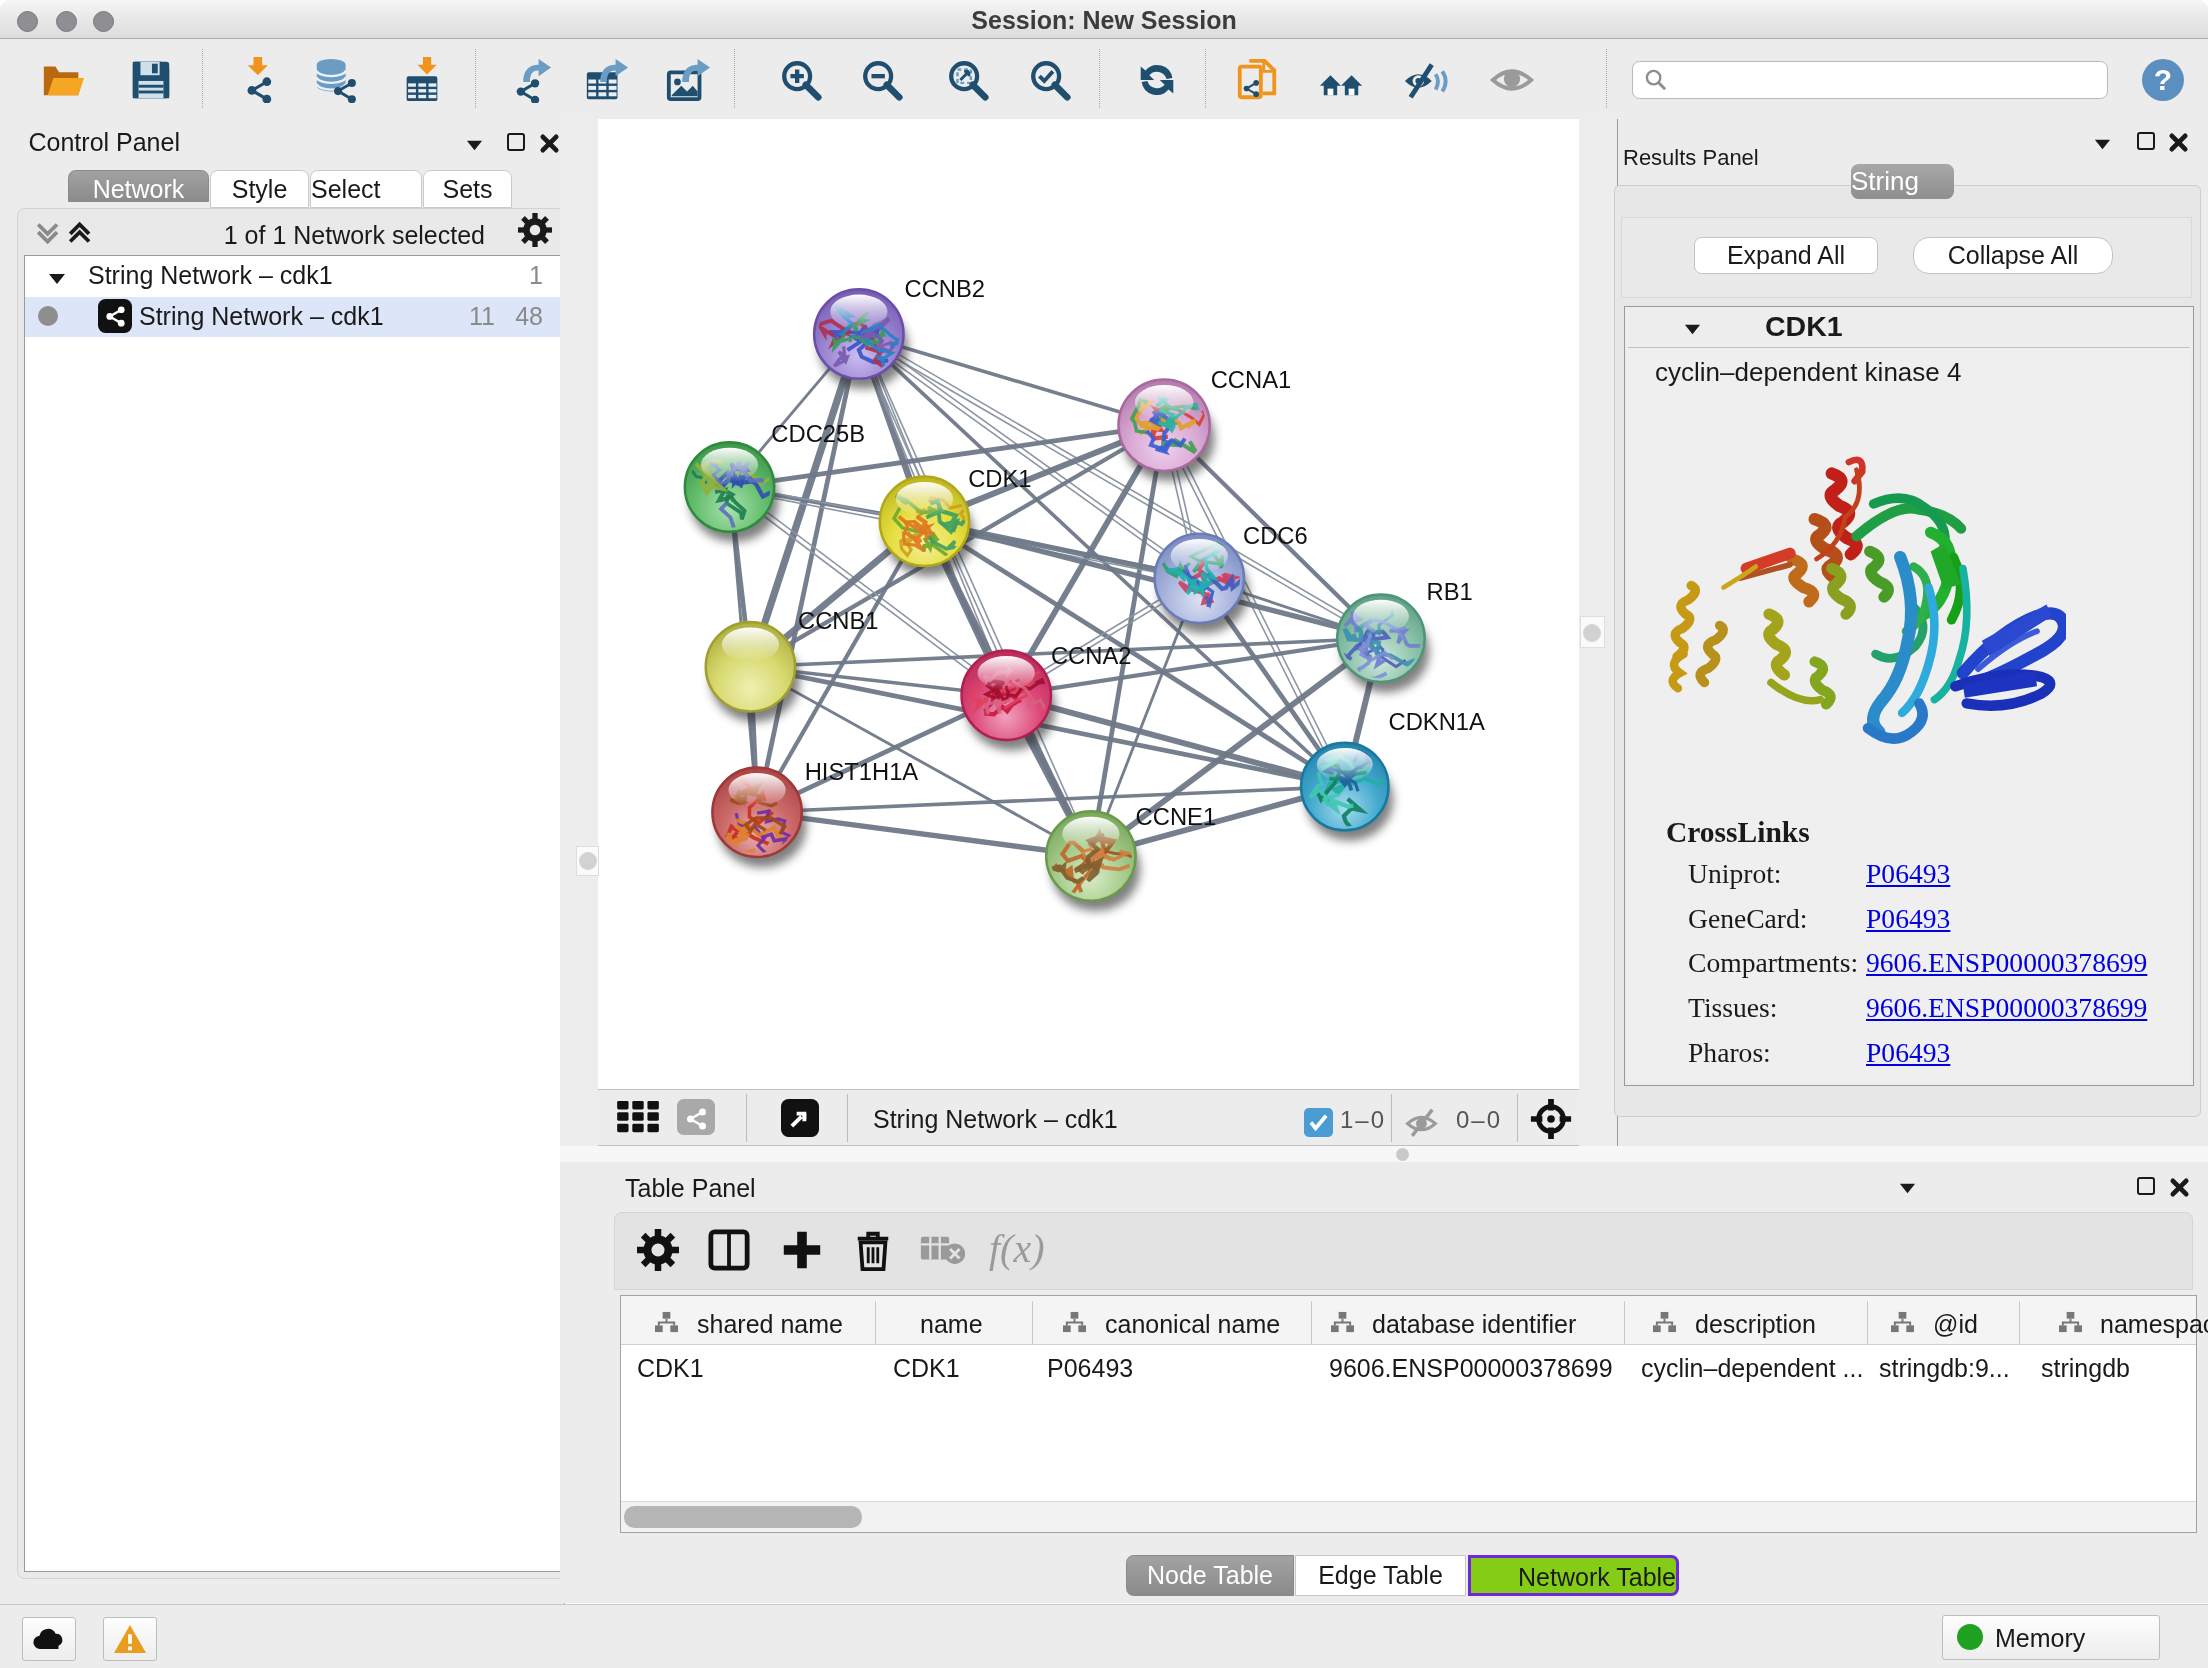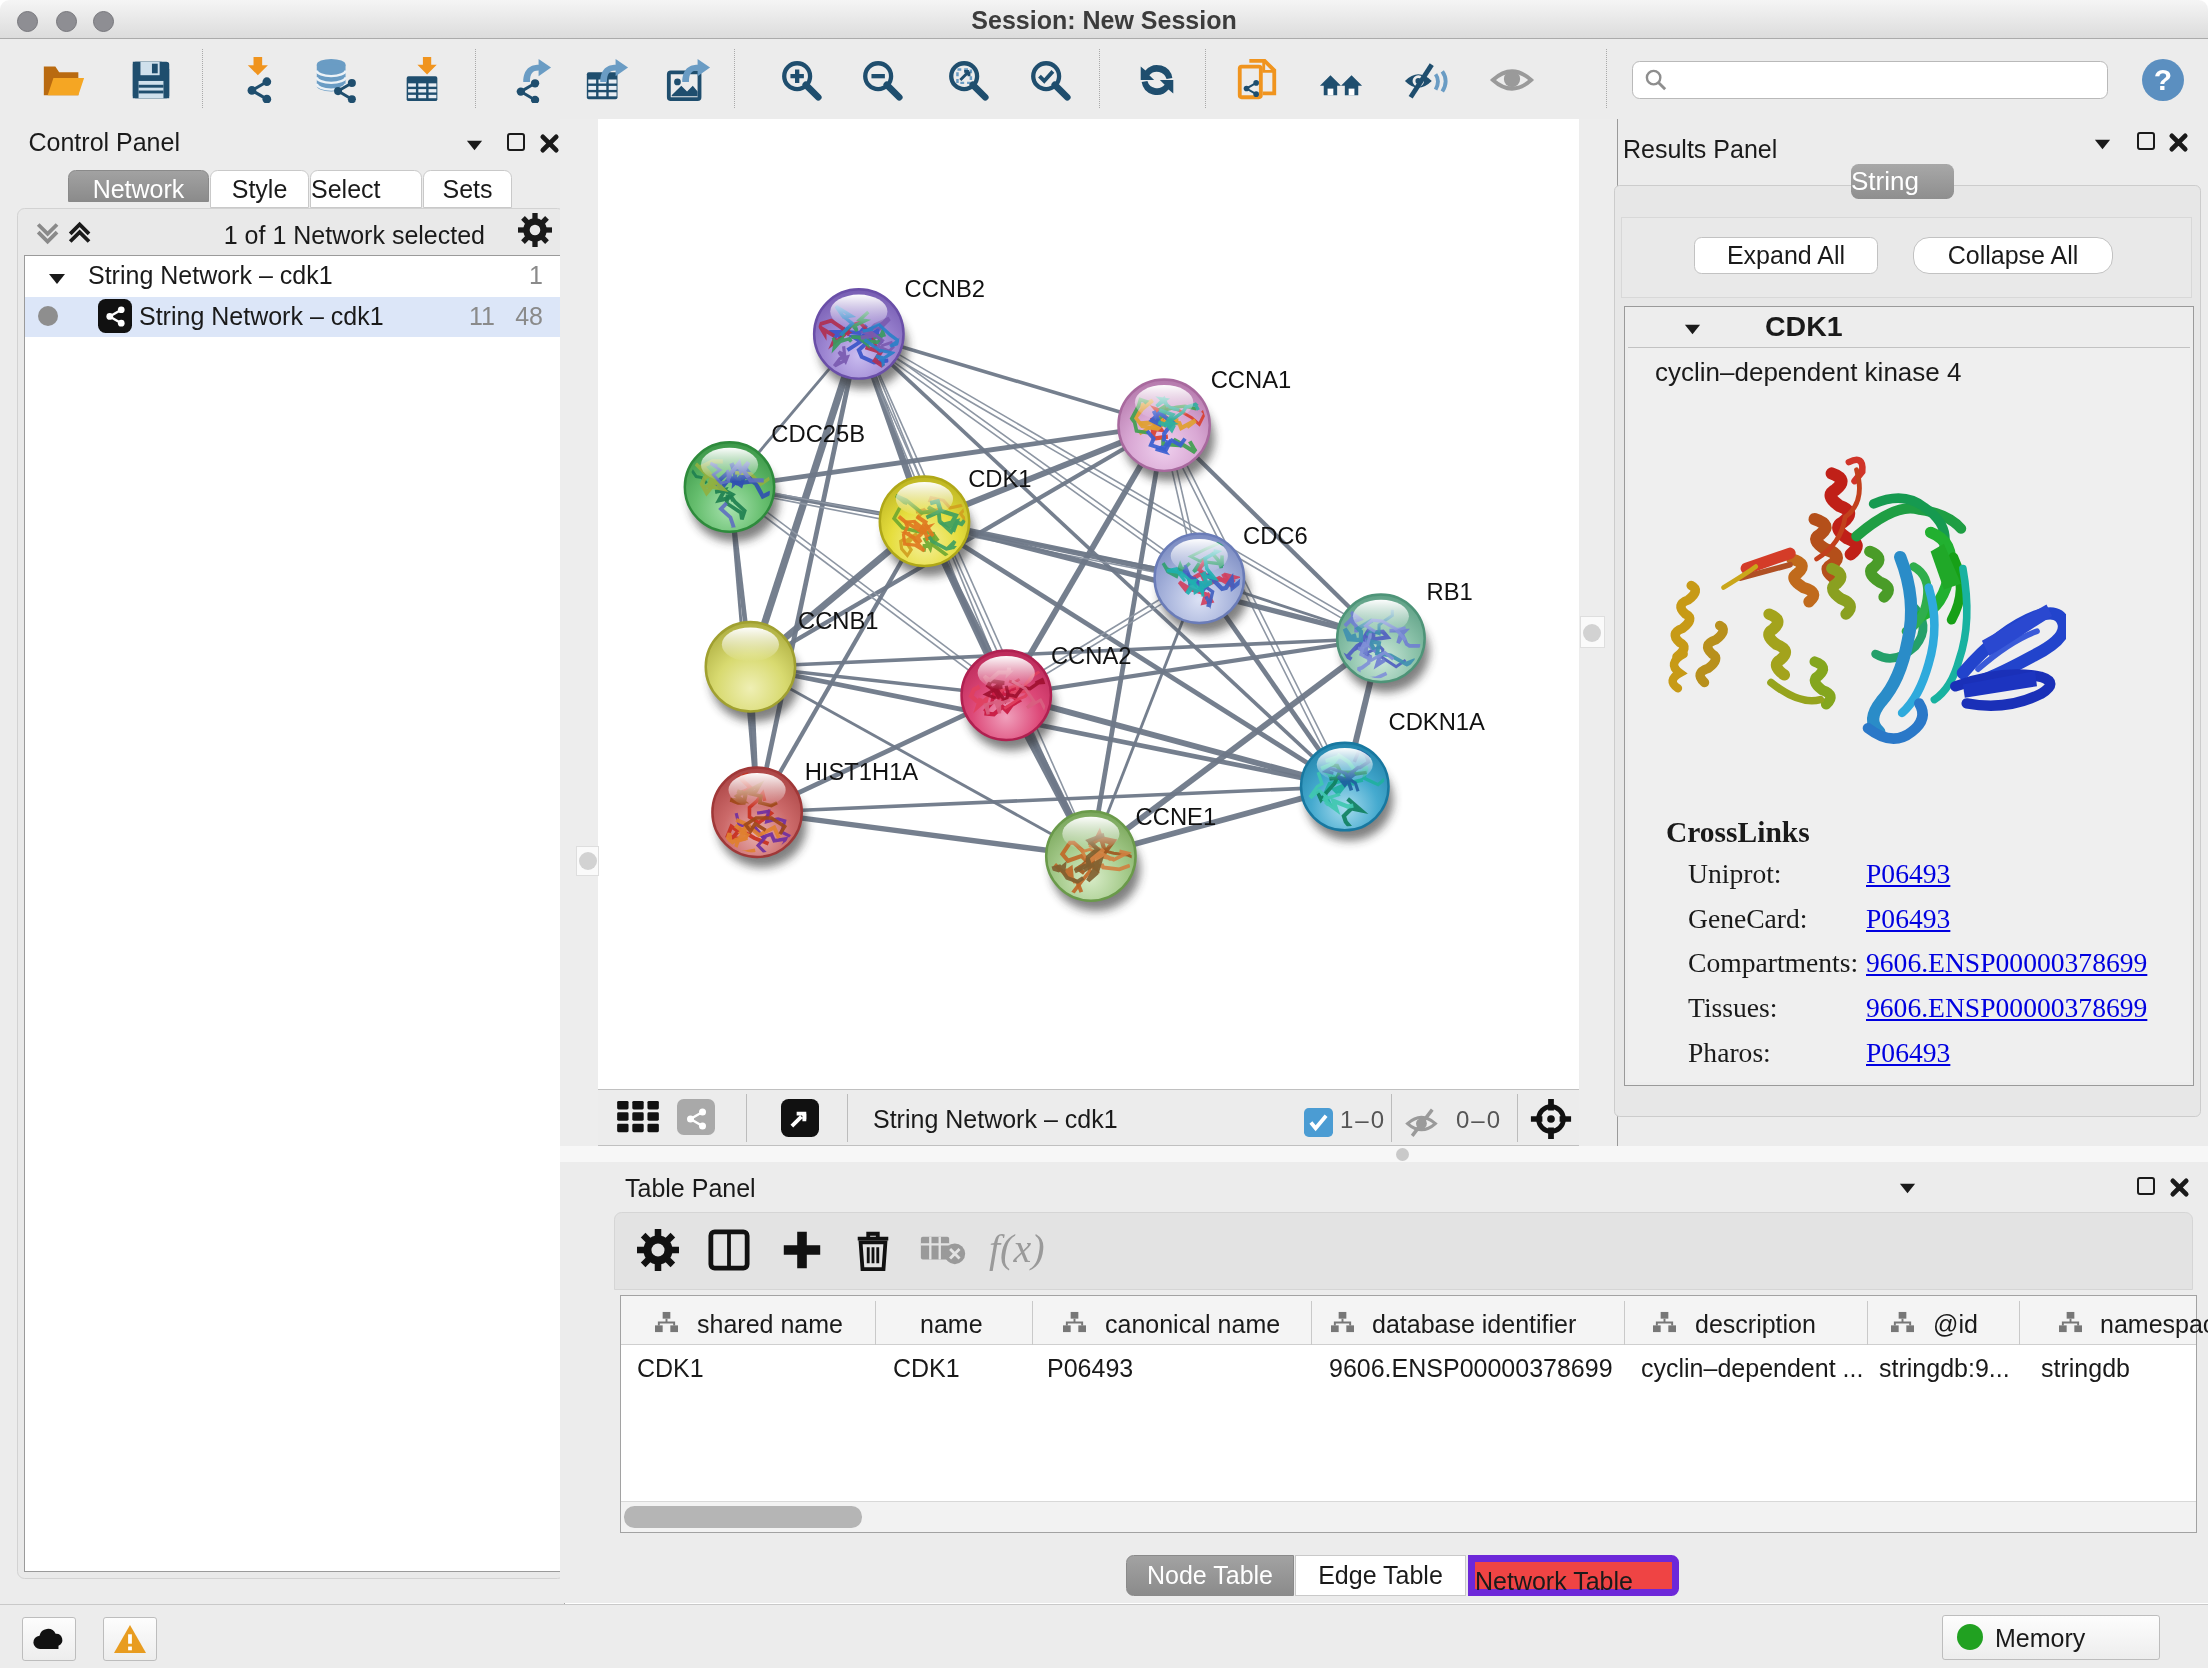--- a/index.html
+++ b/index.html
@@ -670,21 +670,21 @@
 <div class="abs" style="left:1396px;top:1148px;width:13.3px;height:13.3px;border-radius:50%;background:#c9c9c9"></div>
 
 <div class="abs" style="left:560px;top:119px;width:38px;height:1027px;background:#ededed"></div>
 <div class="abs" style="left:576px;top:846px;width:23px;height:30px;background:#fafafa;border:1px solid #dedede"></div>
 <div class="abs" style="left:579px;top:852px;width:18px;height:18px;border-radius:50%;background:#d2d2d2"></div>
 <div class="abs" style="left:1579px;top:119px;width:38px;height:1027px;background:#ededed"></div>
 <div class="abs" style="left:1580px;top:616px;width:25px;height:32px;background:#fafafa;border:1px solid #dedede"></div>
 <div class="abs" style="left:1583px;top:624px;width:18px;height:18px;border-radius:50%;background:#d2d2d2"></div>
 
 <div class="abs" style="left:1617px;top:119px;width:592px;height:1027px;background:#ececec;border-left:1.9px solid #9a9a9a"></div>
-<div class="abs" style="left:1623px;top:135px;font-size:25px">Results Panel</div>
+<div class="abs" style="left:1623px;top:145px;font-size:22px">Results Panel</div>
 <svg style="position:absolute;left:2093px;top:135px" width="19" height="19" viewBox="0 0 20 20">
     <path d="M2 5 h16 l-8 10 z" fill="#1a1a1a"></path>
   </svg>
 <div style="position:absolute;left:2137px;top:132px;width:18px;height:18px;border:2.4px solid #1a1a1a;border-radius:2.9px"></div>
 <svg style="position:absolute;left:2168px;top:132px" width="21" height="21" viewBox="0 0 22 22">
     <path d="M4 4 L18 18 M18 4 L4 18" stroke="#1a1a1a" stroke-width="5" stroke-linecap="round"></path>
   </svg>
 <div class="abs" style="left:1614px;top:185px;width:587px;height:932px;background:#e7e7e7;border:1px solid #cccccc;border-radius:5.7px"></div>
 <div class="abs" style="left:1851px;top:164px;width:103px;height:35px;background:linear-gradient(#a8a8a8,#8e8e8e);border-radius:7.6px;color:#fff;font-size:26px;line-height:34px">String</div>
 <div class="abs" style="left:1621px;top:217px;width:571px;height:81px;background:#e9e9e9;border:1.9px groove #d8d8d8"></div>
@@ -842,21 +842,21 @@
 <div class="abs" style="left:1047px;top:1354px;font-size:25px">P06493</div>
 <div class="abs" style="left:1329px;top:1354px;font-size:25px">9606.ENSP00000378699</div>
 <div class="abs" style="left:1641px;top:1354px;font-size:25px">cyclin–dependent ...</div>
 <div class="abs" style="left:1879px;top:1354px;font-size:25px">stringdb:9...</div>
 <div class="abs" style="left:2041px;top:1354px;font-size:25px">stringdb</div>
 <div class="abs" style="left:621px;top:1501px;width:1575px;height:31px;background:#f2f2f2;border-top:1px solid #d8d8d8"></div>
 <div class="abs" style="left:624px;top:1506px;width:238px;height:22px;background:#b5b5b5;border-radius:10.5px"></div>
 
 <div class="abs" style="left:1126px;top:1555px;width:168px;height:41px;background:linear-gradient(#a2a2a2,#8b8b8b);border:1px solid #8a8a8a;border-radius:7.6px 0 0 7.6px;color:#fff;font-size:25px;text-align:center;line-height:39px">Node Table</div>
 <div class="abs" style="left:1295px;top:1555px;width:171px;height:41px;background:#fff;border:1px solid #c9c9c9;font-size:25px;text-align:center;line-height:39px">Edge Table</div>
-<div class="abs" style="left:1468px;top:1555px;width:211px;height:41px;background:#ef4444;border:7px solid #6d28d9;border-radius:0 7.6px 7.6px 0;font-size:25px;text-align:left;line-height:39px">Network Table</div>
+<div class="abs" style="left:1468px;top:1555px;width:211px;height:41px;background:#84cc16;border:3px solid #6d28d9;border-radius:0 7.6px 7.6px 0;font-size:25px;text-align:right;line-height:39px">Network Table</div>
 
 <div class="abs" style="left:0;top:1604px;width:2208px;height:65px;background:#ececec;border-top:1px solid #c9c9c9"></div>
 <div class="abs" style="left:22px;top:1617px;width:54px;height:44px;background:linear-gradient(#fdfdfd,#ededed);border:1px solid #bdbdbd;border-radius:2.9px"></div>
 <svg class="abs" style="left:31px;top:1626px" width="36" height="27" viewBox="0 0 38 28">
     <path d="M10 24 a7 7 0 0 1 -1 -14 a9 9 0 0 1 17 -2 a6.5 6.5 0 0 1 3 12.5 l0 3.5 z" fill="#111"></path>
   </svg>
 <div class="abs" style="left:103px;top:1617px;width:54px;height:44px;background:linear-gradient(#fdfdfd,#ededed);border:1px solid #bdbdbd;border-radius:2.9px"></div>
 <svg class="abs" style="left:112px;top:1623px" width="36" height="32" viewBox="0 0 38 34">
     <path d="M19 2 L36 32 H2 Z" fill="#e89c20"></path>
     <rect x="17" y="12" width="4" height="10" fill="#fff"></rect>

